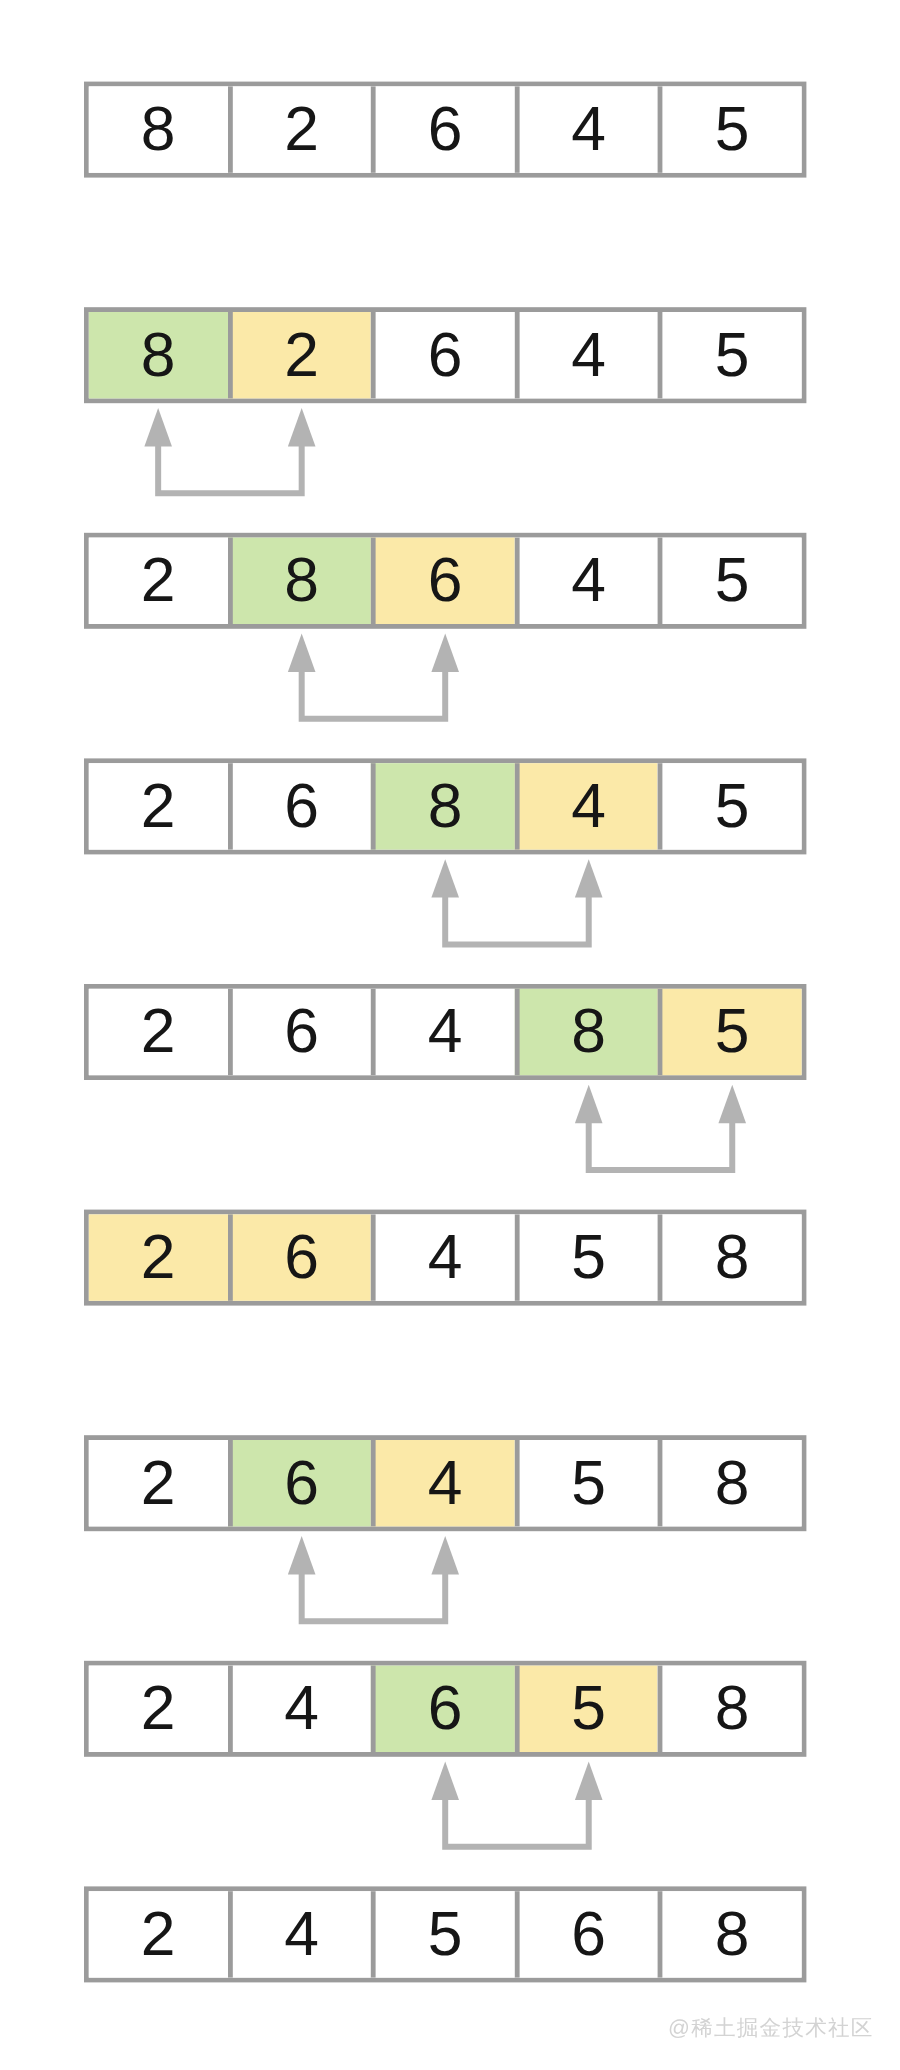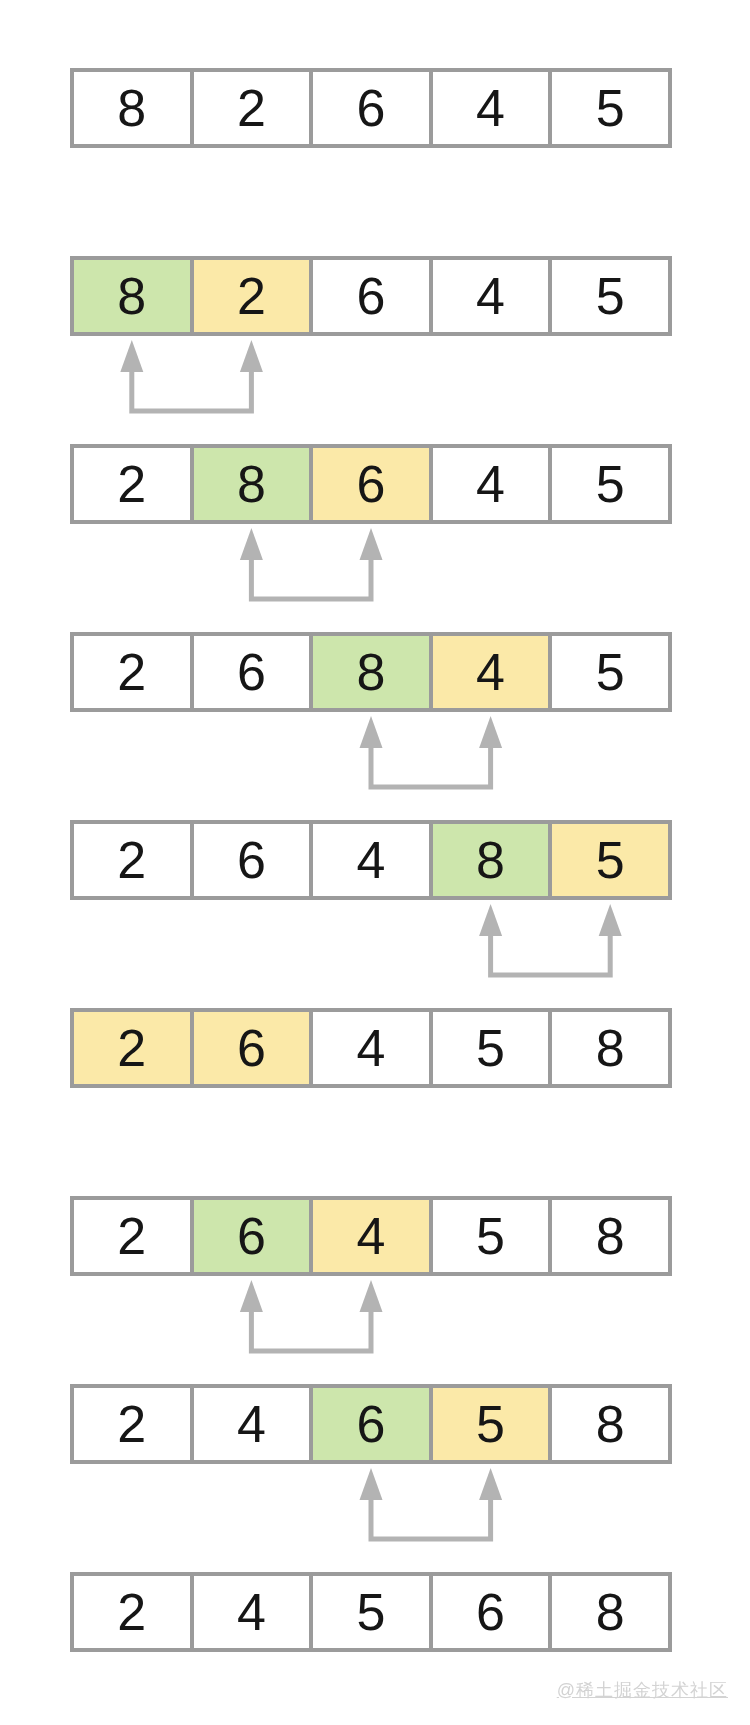--- a/index.html
+++ b/index.html
@@ -48,21 +48,20 @@
     width:602px;height:78px;
     overflow:visible;
   }
   .watermark{
     position:absolute;
     top:1678px;
     right:22px;
     font-size:18px;
     letter-spacing:1px;
     color:var(--wm);
-    text-decoration:underline;
   }
 </style>
 </head>
 <body>
 
 <div class="canvas">
   <div>
       <div class="array-row" style="top: 68px;">
         <div class="array-cell">
           <span class="cell-value">8</span>

